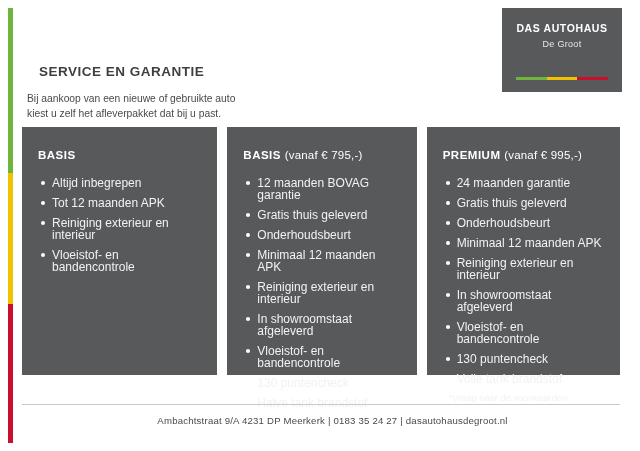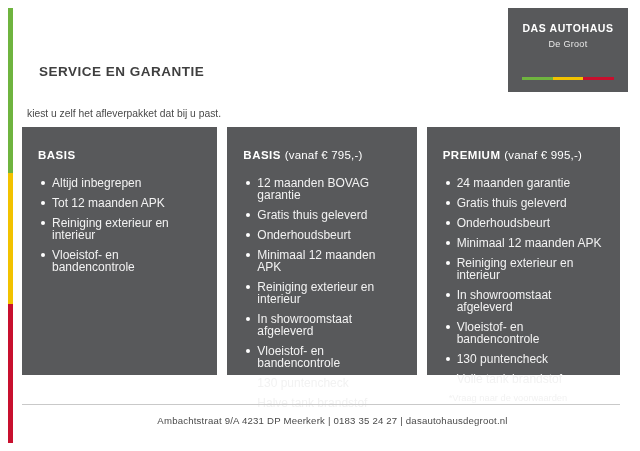--- a/index.html
+++ b/index.html
@@ -31,21 +31,21 @@
   .accent-bar .seg {
     width: 100%;
   }
   .seg-green { background: #6fb43f; height: 38%; }
   .seg-yellow { background: #f2c200; height: 30%; }
   .seg-red { background: #c8102e; height: 32%; }
 
   
   .logo-box {
     position: absolute;
-    right: 12px;
+    right: 18px;
     top: 8px;
     width: 120px;
     height: 84px;
     background: #58595b;
     color: #ffffff;
     text-align: center;
     box-sizing: border-box;
     padding-top: 14px;
   }
   .logo-title {
@@ -189,21 +189,21 @@
     <div class="logo-stripes">
       <div style="background:#6fb43f"></div>
       <div style="background:#f2c200"></div>
       <div style="background:#c8102e"></div>
     </div>
   </div>
 
   <div class="headline">
     <h1>SERVICE EN GARANTIE</h1>
     <p>
-      <br>
+      <span>Bij aankoop van een nieuwe of gebruikte auto</span><br>
       <span>kiest u zelf het afleverpakket dat bij u past.</span>
     </p>
   </div>
 
   <div class="cards">
 
     <div class="card card-basis">
       <h2>
         <span>BASIS</span>
         <span class="price"></span>

